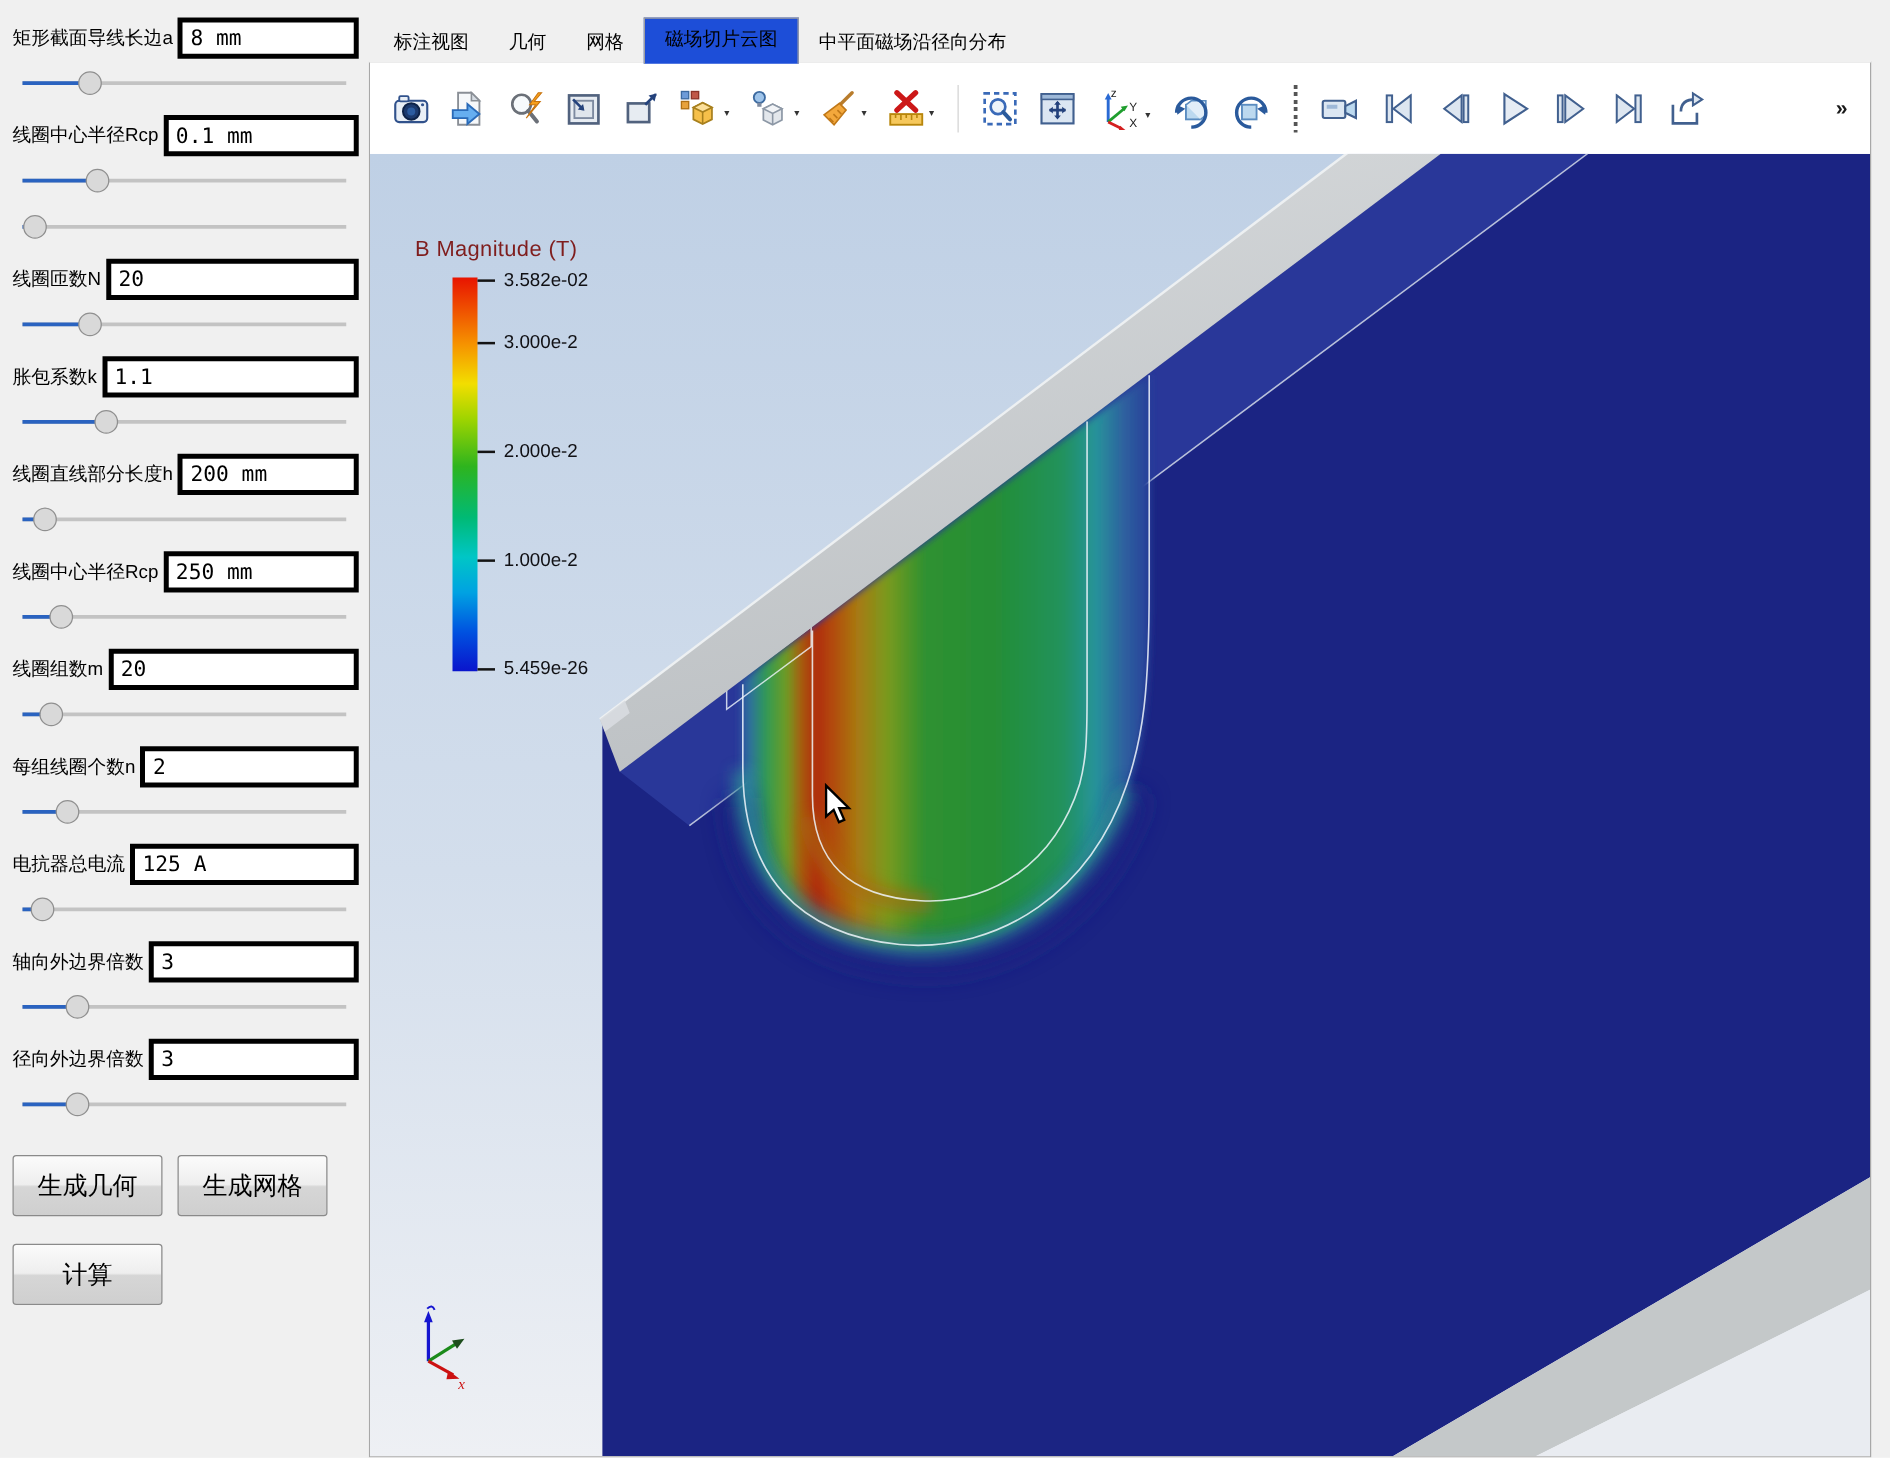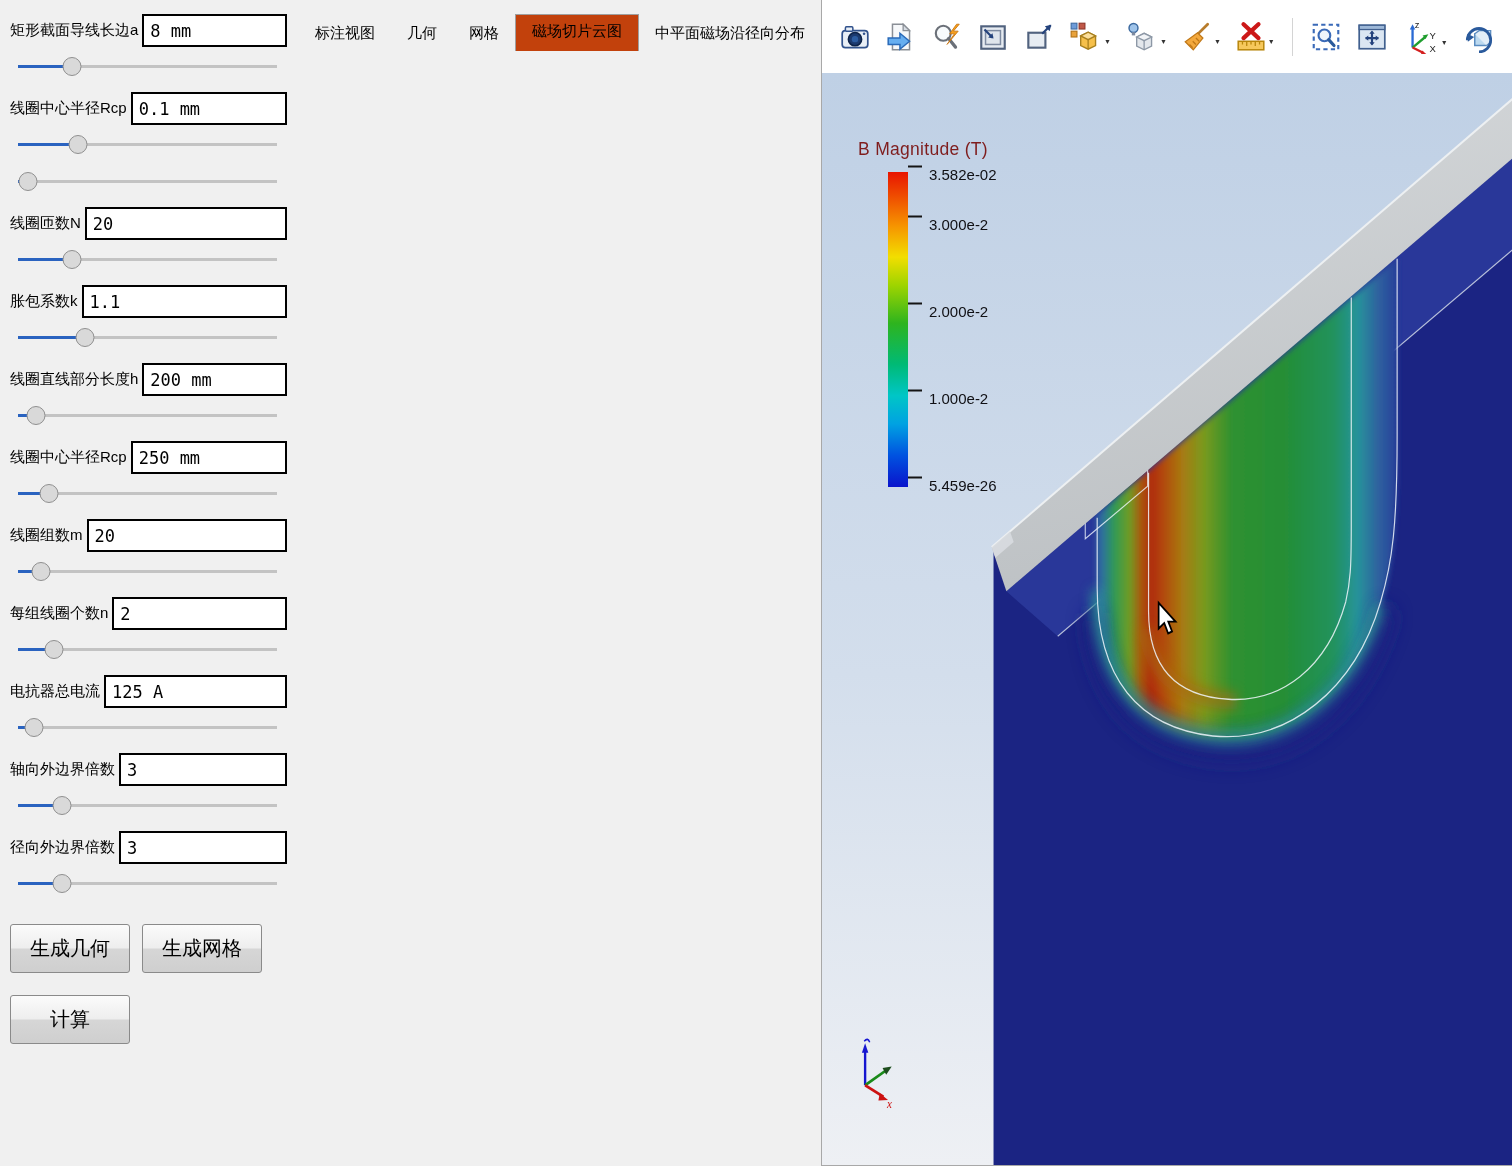--- a/index.html
+++ b/index.html
@@ -5,56 +5,56 @@
   *{box-sizing:border-box;margin:0;padding:0}
   html,body{width:1512px;height:1166px;overflow:hidden;background:#f0f0f0;
     font-family:"Liberation Sans",sans-serif;-webkit-font-smoothing:antialiased}
   .app{display:flex;width:1497px;height:1166px}
 
   
   .sidebar{width:295px;min-width:295px;background:#f0f0f0;padding:14px 8px 0 10px;position:relative;z-index:2}
   .param{margin-bottom:13px}
   .param-row{display:flex;align-items:center;gap:4px}
   .param-label{font-size:15px;color:#000;white-space:nowrap}
-  .param-input{flex:1;min-width:60px;height:33px;border:2px solid #000000;background:#fff;
+  .param-input{flex:1;min-width:60px;height:33px;border:4px solid #000000;background:#fff;
     font-family:"DejaVu Sans Mono",monospace;font-size:17px;padding:0 6px;color:#000}
   .slider{position:relative;height:24px;margin:8px 10px 0 8px;--pct:0%}
   .slider .track{position:absolute;top:10px;left:0;right:0;height:3px;background:#c3c3c3}
   .slider .fill{position:absolute;top:10px;left:0;width:var(--pct);height:3px;background:#2a63c0}
   .slider .thumb{position:absolute;top:2px;left:var(--pct);transform:translateX(-50%);
     width:19px;height:19px;border-radius:50%;background:#d9d9d9;border:1px solid #8f8f8f}
   .btn-row{display:flex;gap:12px;margin-top:28px}
   .push-btn{width:120px;height:49px;border:1px solid #8a8a8a;border-radius:3px;
     background:linear-gradient(#fbfbfb 0%,#eeeeee 48%,#d6d6d6 52%,#cfcfcf 100%);
     font-size:20px;color:#000;font-family:"Liberation Sans",sans-serif;cursor:pointer}
   .calc-row{margin-top:22px}
 
   
-  .main{flex:1;display:flex;flex-direction:row;min-width:0}
+  .main{flex:1;display:flex;flex-direction:column;min-width:0}
   .tabbar{height:50px;display:flex;align-items:flex-end;padding-left:4px;background:#f0f0f0;position:relative;z-index:3}
   .tab{font-size:15px;color:#000;padding:7px 16px 8px 16px;cursor:pointer;white-space:nowrap;position:relative;top:1px}
-  .tab.active{background:#c2410c;border:1px solid #9f9f9f;border-bottom:none;padding-bottom:10px;top:1px}
+  .tab.active{background:#1d4ed8;border:1px solid #9f9f9f;border-bottom:none;padding-bottom:10px;top:1px}
   .panel{flex:1;border:1px solid #a8a8a8;background:#fff;margin-top:-1px;display:flex;flex-direction:column;min-height:0}
   .toolbar{height:73px;display:flex;align-items:center;gap:8px;padding:0 14px;background:#fff}
   .tbtn{display:flex;align-items:flex-end;gap:1px;padding:3px;border-radius:3px;cursor:pointer}
   .tbtn svg{display:block}
   .caret{font-size:7px;color:#333;line-height:10px;padding-bottom:6px}
   .sep{width:1px;height:38px;background:#d4d4d4;margin:0 6px}
   .dotsep{width:4px;height:38px;margin:0 6px;background:repeating-linear-gradient(#555 0 3px,transparent 3px 6px);width:3px}
   .overflow{margin-left:auto;font-size:17px;font-weight:bold;color:#1a1a1a;cursor:pointer;padding-right:4px}
 
   
   .viewport{flex:1;position:relative;min-height:0;cursor:default;overflow:hidden}
   .viewport svg.scene{width:100%;height:100%;display:block}
   .legend{position:absolute;left:36px;top:66px;pointer-events:none}
   .legend-title{font-size:17.5px;color:#7f1d1d;letter-spacing:.3px}
   .legend-body{position:relative;margin-top:12px;margin-left:30px;height:315px;width:170px}
   .legend-bar{width:20px;height:315px;
     background:linear-gradient(180deg,#e81400 0%,#ef4f00 8%,#f69300 17%,#f2de00 27%,#9ed400 36%,#2eb41e 48%,#00ba75 61%,#00c6c6 71%,#00a2e2 80%,#0052e0 90%,#0a14cc 100%)}
-  .ltick{position:absolute;left:20px;display:flex;gap:7px;transform:translateY(-50%);white-space:nowrap}
+  .ltick{position:absolute;left:20px;display:flex;align-items:center;gap:7px;transform:translateY(-50%);white-space:nowrap}
   .ltick .dash{width:14px;height:2px;background:#141414}
   .ltick .lbl{font-size:15px;color:#101014}
 </style>
 </head>
 <body>
 
 <div class="app">
 
   <div class="sidebar">
 

